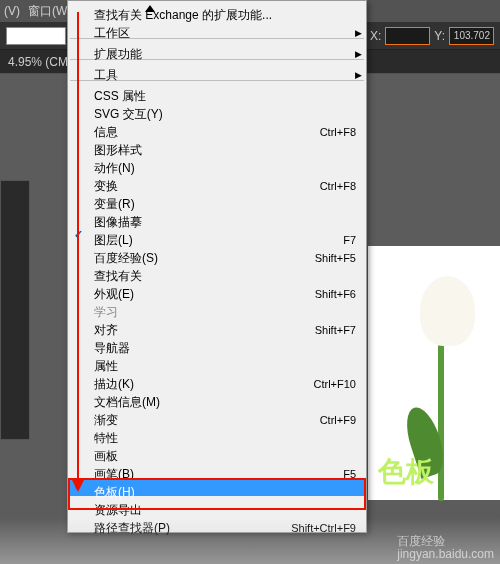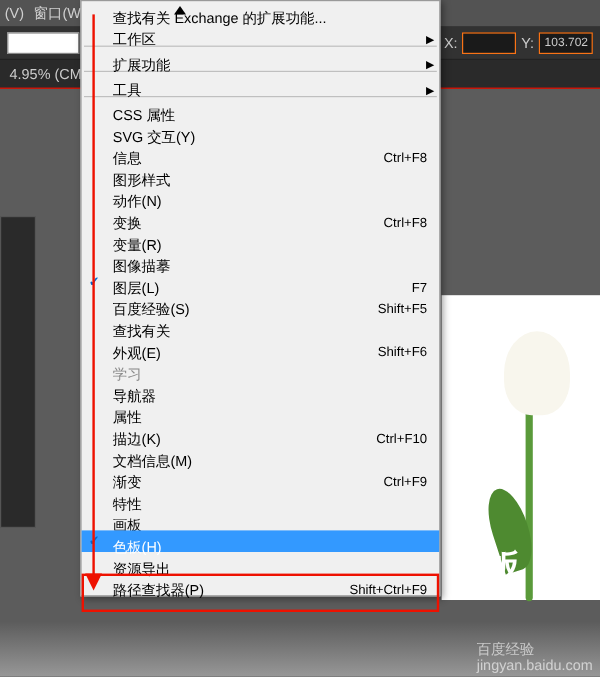--- a/index.html
+++ b/index.html
@@ -22,21 +22,21 @@
 .mrow.sel { background: #3399ff; color: #fff; }
 .mrow.dis { color: #888; align-items: center; }
 .msep { height: 1px; background: #bfbfbf; margin: 1px 2px; }
 .mk { margin-left: auto; font-size: 11px; }
 .mck { position: absolute; left: 6px; top: 2px; width: 12px; height: 12px; color: #0066cc; font-size: 11px; font-weight: bold; }
 .msub { position: absolute; right: 4px; font-size: 9px; }
 .arrow-up { position: absolute; left: 77px; top: 4px; width: 0; height: 0; border-left: 5px solid transparent; border-right: 5px solid transparent; border-bottom: 7px solid #000; }
 .red-arrow-body { position: absolute; left: 77px; top: 12px; width: 2px; height: 472px; background: #e10; z-index: 10; }
 .red-arrow-head { position: absolute; left: 71px; top: 478px; width: 0; height: 0; border-left: 7px solid transparent; border-right: 7px solid transparent; border-top: 14px solid #e10; z-index: 10; }
 .red-box { position: absolute; left: 68px; top: 478px; width: 298px; height: 32px; border: 2px solid #e10; z-index: 10; pointer-events: none; }
-.big-label { position: absolute; left: 378px; top: 453px; color: #ffffff; font-size: 28px; font-weight: bold; z-index: 11; }
+.big-label { position: absolute; left: 378px; top: 453px; color: #bef264; font-size: 28px; font-weight: bold; z-index: 11; }
 .overlay { position: absolute; left: 0; bottom: 0; width: 500px; height: 46px; background: linear-gradient(0deg, rgba(200,200,200,0.55), rgba(200,200,200,0.0)); z-index: 20; pointer-events: none; }
 .watermark { position: absolute; right: 6px; bottom: 3px; color: rgba(255,255,255,0.6); font-size: 10px; z-index: 21; text-align: left; line-height: 13px; }
 .side-panel { position: absolute; left: 0; top: 180px; width: 30px; height: 260px; background: #2a2a2a; border: 1px solid #555; z-index: 1; }
 </style>
 </head>
 <body>
 
 <div class="topbar">
   <span class="topbar-item">(V)</span>
   <span class="topbar-item">窗口(W)</span>
@@ -127,20 +127,24 @@
       <span>查找有关</span>
     </div>
     <div class="mrow">
       <span>外观(E)</span>
       <span class="mk">Shift+F6</span>
     </div>
     <div class="mrow dis">
       <span>学习</span>
     </div>
     <div class="mrow">
+      <span>对齐</span>
+      <span class="mk">Shift+F7</span>
+    </div>
+    <div class="mrow">
       <span>导航器</span>
     </div>
     <div class="mrow">
       <span>属性</span>
     </div>
     <div class="mrow">
       <span>描边(K)</span>
       <span class="mk">Ctrl+F10</span>
     </div>
     <div class="mrow">
@@ -148,20 +152,24 @@
     </div>
     <div class="mrow">
       <span>渐变</span>
       <span class="mk">Ctrl+F9</span>
     </div>
     <div class="mrow">
       <span>特性</span>
     </div>
     <div class="mrow">
       <span>画板</span>
+    </div>
+    <div class="mrow">
+      <span>画笔(B)</span>
+      <span class="mk">F5</span>
     </div>
     <div class="mrow sel">
       <span class="mck">✓</span>
       <span>色板(H)</span>
     </div>
     <div class="mrow">
       <span>资源导出</span>
     </div>
     <div class="mrow">
       <span>路径查找器(P)</span>

